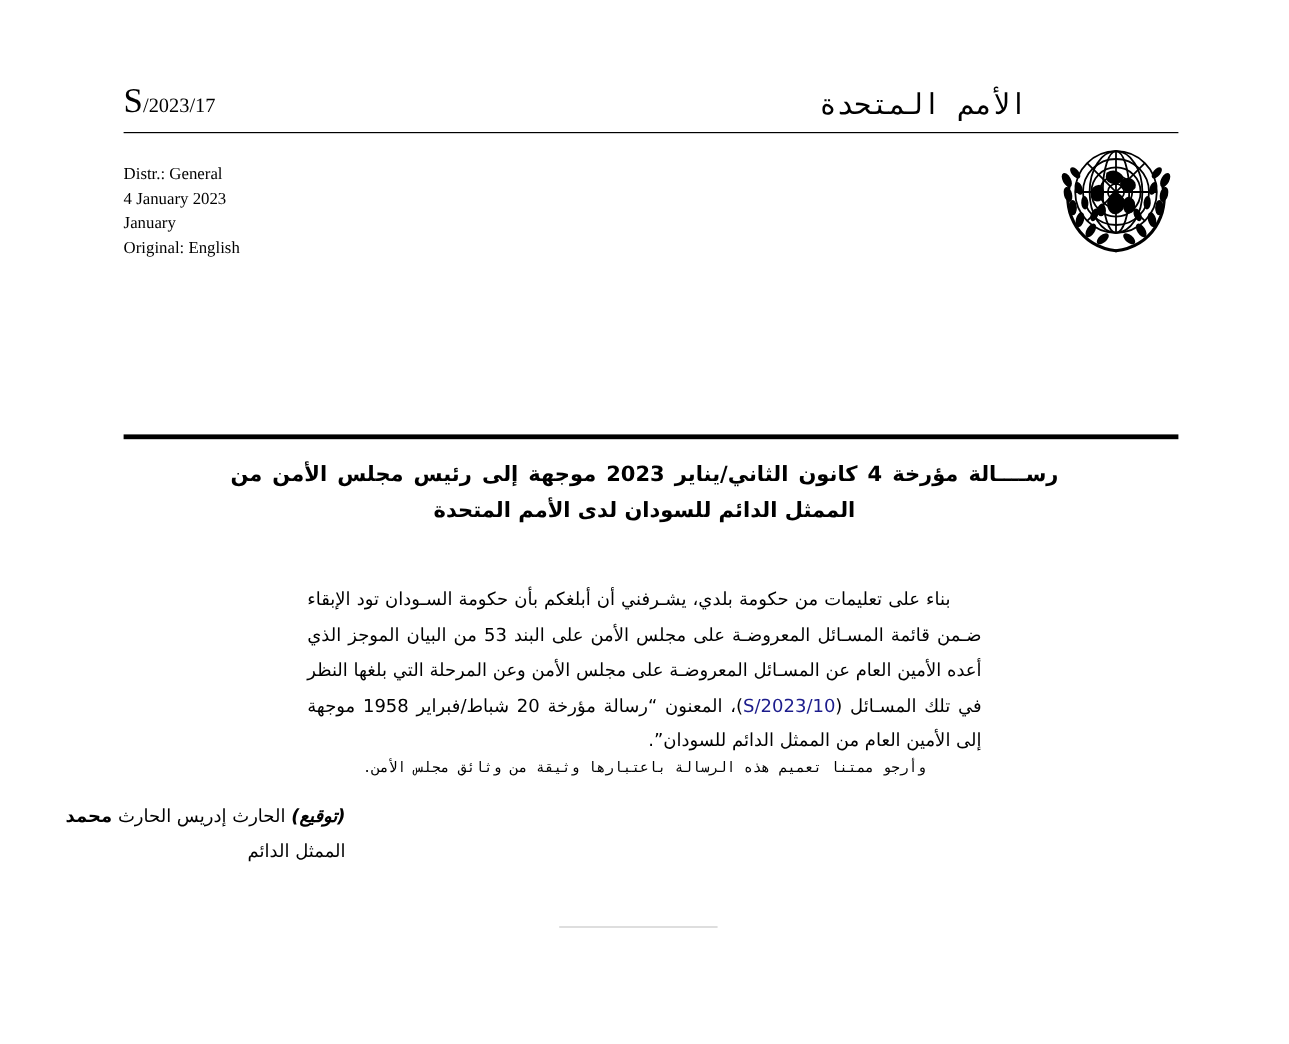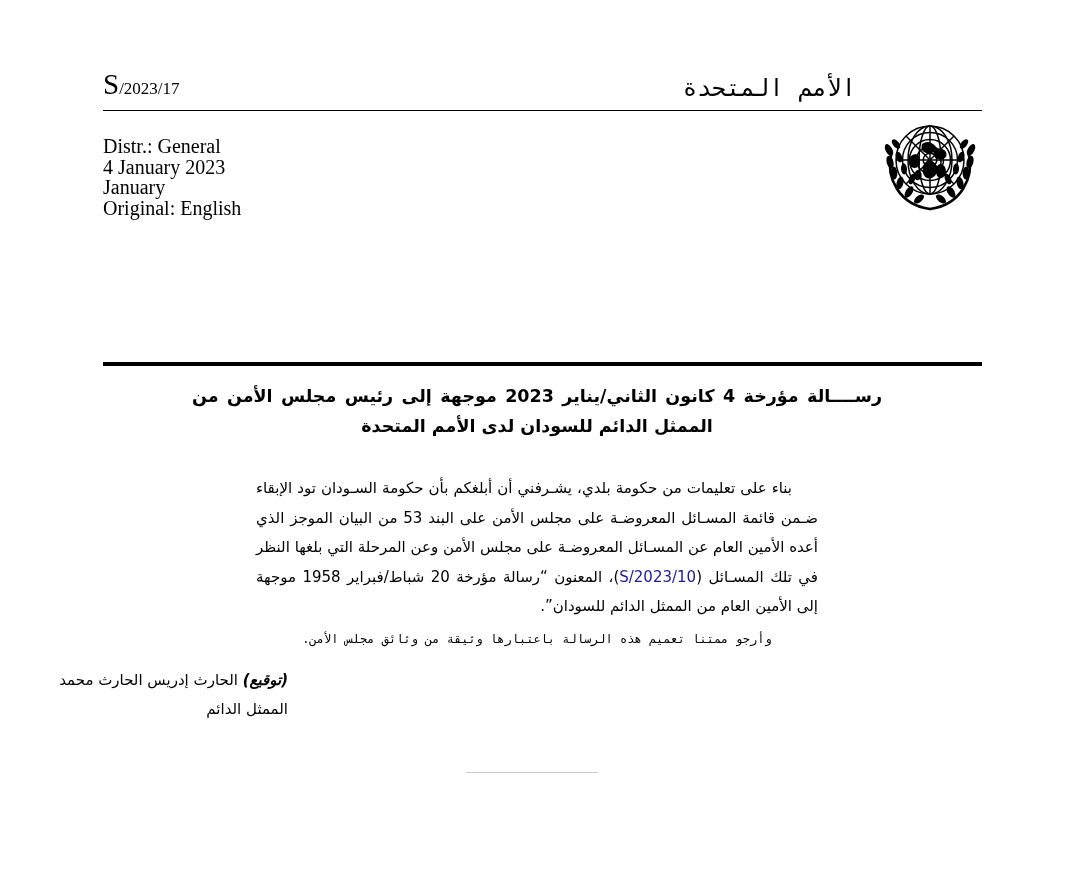--- a/index.html
+++ b/index.html
@@ -90,21 +90,21 @@
   }
 
   
   .distr {
     position: absolute;
     left: 103px;
     top: 136px;
     direction: ltr;
     text-align: left;
     font-family: "Liberation Serif", serif;
-    font-size: 20px;
+    font-size: 14px;
     line-height: 20.5px;
     white-space: nowrap;
   }
 
   
   .rule-thick {
     position: absolute;
     left: 103px;
     top: 362px;
     width: 879px;
@@ -124,21 +124,21 @@
     font-family: "DejaVu Sans", "Liberation Sans", sans-serif;
     font-weight: bold;
     font-size: 17.5px;
     line-height: 30px;
   }
 
   
   .body-para {
     position: absolute;
     right: 256px;
-    top: 459px;
+    top: 470px;
     width: 562px;
     direction: rtl;
     text-align: justify;
     font-family: "DejaVu Sans", "Liberation Sans", sans-serif;
     font-size: 15px;
     line-height: 29.5px;
     text-indent: 26px;
   }
   .body-para .doclink {
     color: #1c1c8c;
@@ -169,21 +169,21 @@
     font-family: "DejaVu Sans", "Liberation Sans", sans-serif;
     font-size: 15px;
     line-height: 29px;
     white-space: nowrap;
   }
   .signature .sig-word {
     font-weight: bold;
     font-style: italic;
   }
   .signature .sig-bold {
-    font-weight: normal;
+    font-weight: bold;
   }
   .sig-role {
     display: block;
   }
 
   
   .footer-rule {
     position: absolute;
     left: 466px;
     top: 772px;

